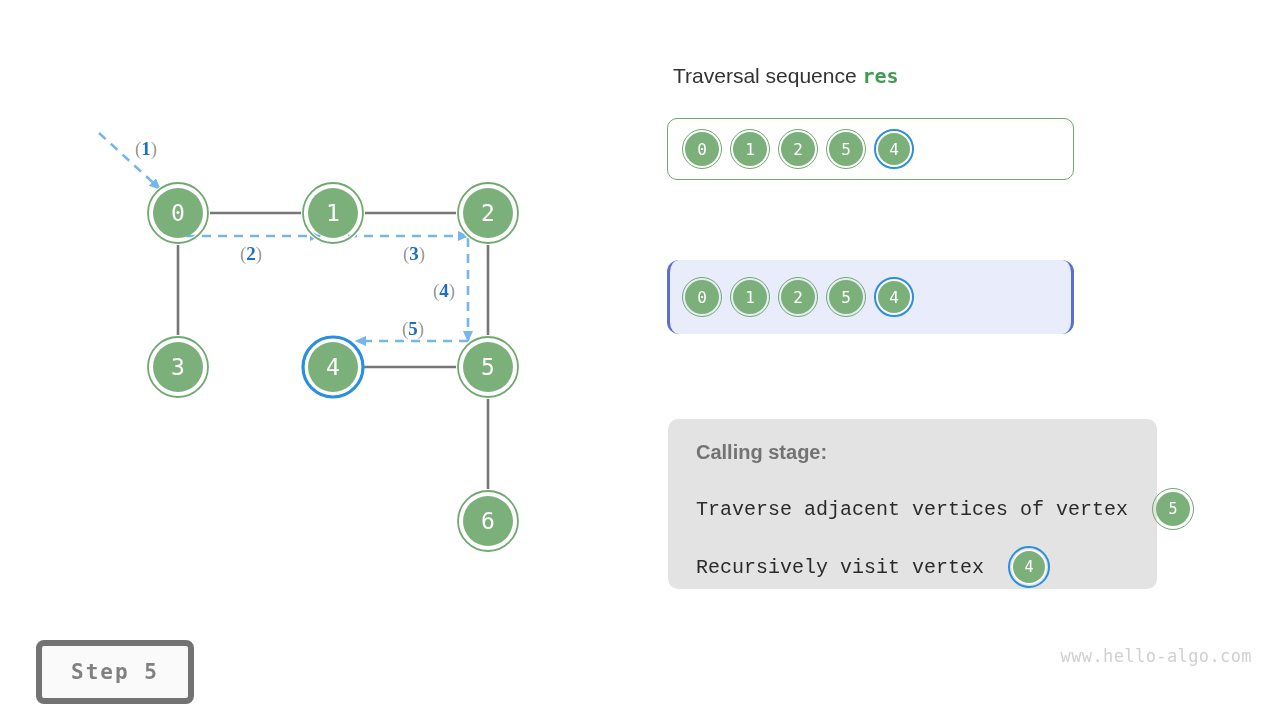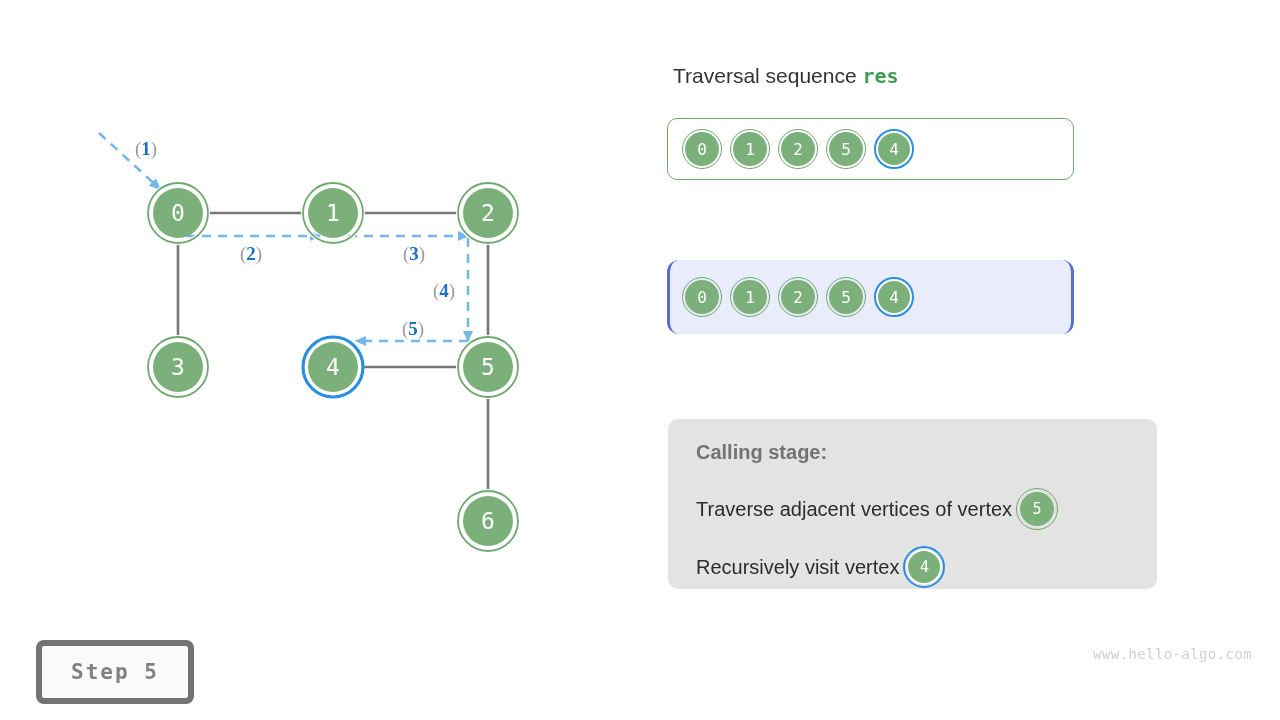--- a/index.html
+++ b/index.html
@@ -57,21 +57,21 @@
     letter-spacing: 2px;
     color: #808080;
   }
 
   
   #watermark {
     position: absolute;
     right: 28px;
     top: 646px;
     font-family: "DejaVu Sans Mono", monospace;
-    font-size: 14px;
+    font-size: 17px;
     color: #d0d0d0;
     letter-spacing: 0.4px;
   }
 
   
   #right-panel {
     position: absolute;
     left: 667px;
     top: 0;
     width: 613px;
@@ -184,21 +184,21 @@
     margin: 0 0 24px 0;
   }
   .stage-line {
     display: flex;
     align-items: center;
     font-size: 20px;
     color: #2b2b2b;
     margin-bottom: 16px;
     white-space: nowrap;
   }
-  .stage-line .stage-text { margin-right: 4px; }
+  .stage-line .stage-text { margin-right: 24px; font-family: Liberation Mono, monospace; }
   .stage-line .chip { width: 42px; height: 42px; }
   .stage-line .chip .chip-ring { width: 42px; height: 42px; }
   .stage-line .chip .chip-fill { width: 34px; height: 34px; left: 4px; top: 4px; font-size: 15px; }
   .stage-line .chip.highlight .chip-ring { border-width: 2.8px; }
   .stage-line .chip.highlight .chip-fill { left: 5px; top: 5px; width: 32px; height: 32px; }
 </style>
 </head>
 <body>
 
 <div id="graph-panel">

